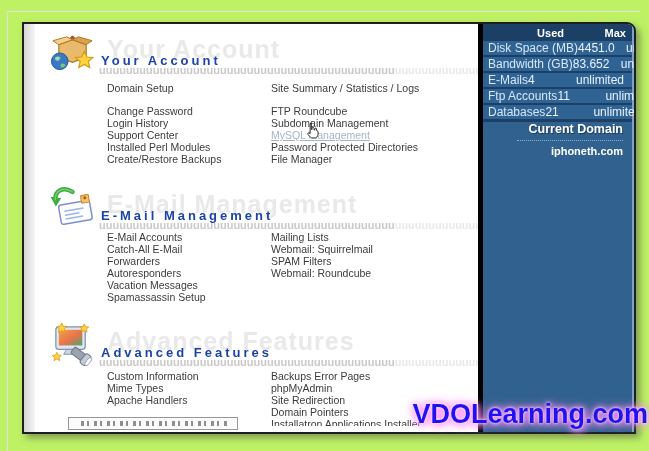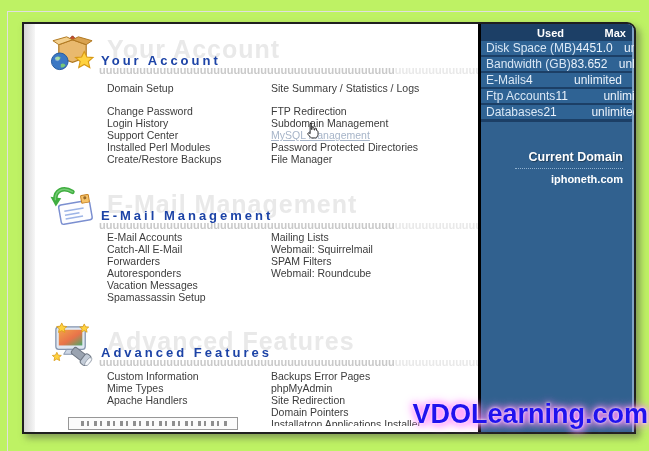--- a/index.html
+++ b/index.html
@@ -31,29 +31,29 @@
   .u-line .u1{color:#c9c9c9}.u-line .u2{color:#e9e9e9}
   .col{position:absolute;font-size:10.5px;color:#3c3c3c;}
   .col-left{left:72px}.col-right{left:236px}
   .s0 .col{top:54px}.s1 .col{top:48px}.s2 .col{top:50px}
   .link{height:12px;line-height:12px;white-space:nowrap;cursor:pointer;}
   .gap{height:11px;}
   .link.hover{color:#a6b4c8;text-decoration:underline;}
 
   
   .sidebar{position:absolute;right:0;top:0;height:100%;width:156px;box-sizing:border-box;
-           background:#31618f;border-left:3px solid #000000;border-right:2px solid #7fa3c6;}
+           background:#31618f;border-left:5px solid #000000;border-right:2px solid #7fa3c6;}
   .usage{background:#1c3f66;padding-bottom:1px;}
   .usage-header,.usage-row{display:grid;grid-template-columns:1fr 48px 62px;align-items:center;}
   .usage-header{height:17px;color:#fff;font-weight:bold;font-size:11px;}
   .usage-header span{text-align:right;padding-right:6px;}
   .usage-row{height:14px;background:#2f6394;margin-bottom:2px;font-size:12px;color:#d9e7f5;}
   .usage-row .label{padding-left:5px;white-space:nowrap;}
   .usage-row .used,.usage-row .max{text-align:left;padding-right:6px;color:#eaf2fb;}
-  .current-domain{margin-top:28px;text-align:right;padding-right:9px;color:#fff;}
+  .current-domain{margin-top:0;text-align:right;padding-right:9px;color:#fff;}
   .cd-heading{font-size:12.5px;font-weight:bold;text-shadow:1px 1px 1px rgba(0,0,0,.4);}
   .cd-sep{border-bottom:1px dotted #8fb0cf;margin:3px 0 4px 34px;height:1px;}
   .cd-domain{font-size:11px;font-weight:bold;}
 
   
   .status-box{position:absolute;left:44px;top:393px;width:170px;height:13px;box-sizing:border-box;
               background:#fbfbfb;border:1px solid #979797;overflow:hidden;}
   .status-smudge{margin:3px 8px 0 12px;height:5px;opacity:.65;
       background:repeating-linear-gradient(90deg,#555 0 3px,transparent 3px 6px,#555 6px 8px,transparent 8px 13px);}
 
@@ -97,21 +97,21 @@
             <div class="gap"></div>
             <div class="link">Change Password</div>
             <div class="link">Login History</div>
             <div class="link">Support Center</div>
             <div class="link">Installed Perl Modules</div>
             <div class="link">Create/Restore Backups</div>
           </div>
           <div class="col col-right">
             <div class="link">Site Summary / Statistics / Logs</div>
             <div class="gap"></div>
-            <div class="link">FTP Redirection</div>
+            <div class="link">FTP Roundcube</div>
             <div class="link">Subdomain Management</div>
             <div class="link hover">MySQL Management</div>
             <div class="link">Password Protected Directories</div>
             <div class="link">File Manager</div>
           </div>
         </div>
 
         <div class="section s1">
           <svg class="sec-icon" viewBox="0 0 48 48">
             <g transform="rotate(-10 27 30)">

